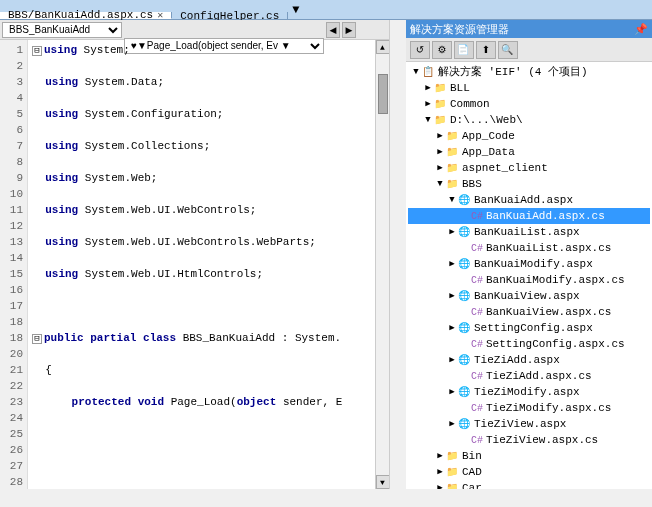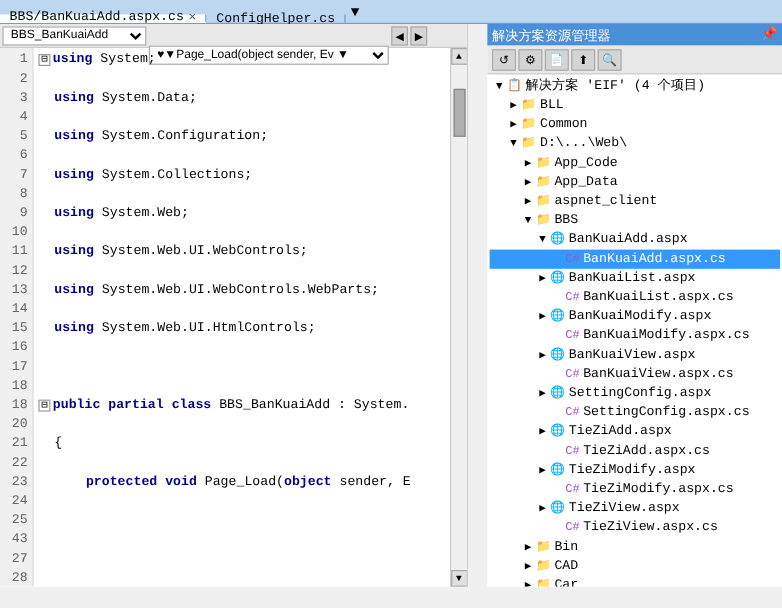--- a/index.html
+++ b/index.html
@@ -291,21 +291,21 @@
           <div>16</div>
             <div>17</div>
             <div>18</div>
             <div>18</div>
             <div>20</div>
           <div>21</div>
             <div>22</div>
             <div>23</div>
             <div>24</div>
             <div>25</div>
-          <div>43</div>
+          <div>26</div>
             <div>27</div>
             <div>28</div>
         </div>
         <div class="code-content"><span class="code-line"><span class="collapse-icon">⊟</span><span class="kw">using</span> System;</span>
 <span class="code-line">  <span class="kw">using</span> System.Data;</span>
 <span class="code-line">  <span class="kw">using</span> System.Configuration;</span>
 <span class="code-line">  <span class="kw">using</span> System.Collections;</span>
 <span class="code-line">  <span class="kw">using</span> System.Web;</span>
 <span class="code-line">  <span class="kw">using</span> System.Web.UI.WebControls;</span>
 <span class="code-line">  <span class="kw">using</span> System.Web.UI.WebControls.WebParts;</span>

